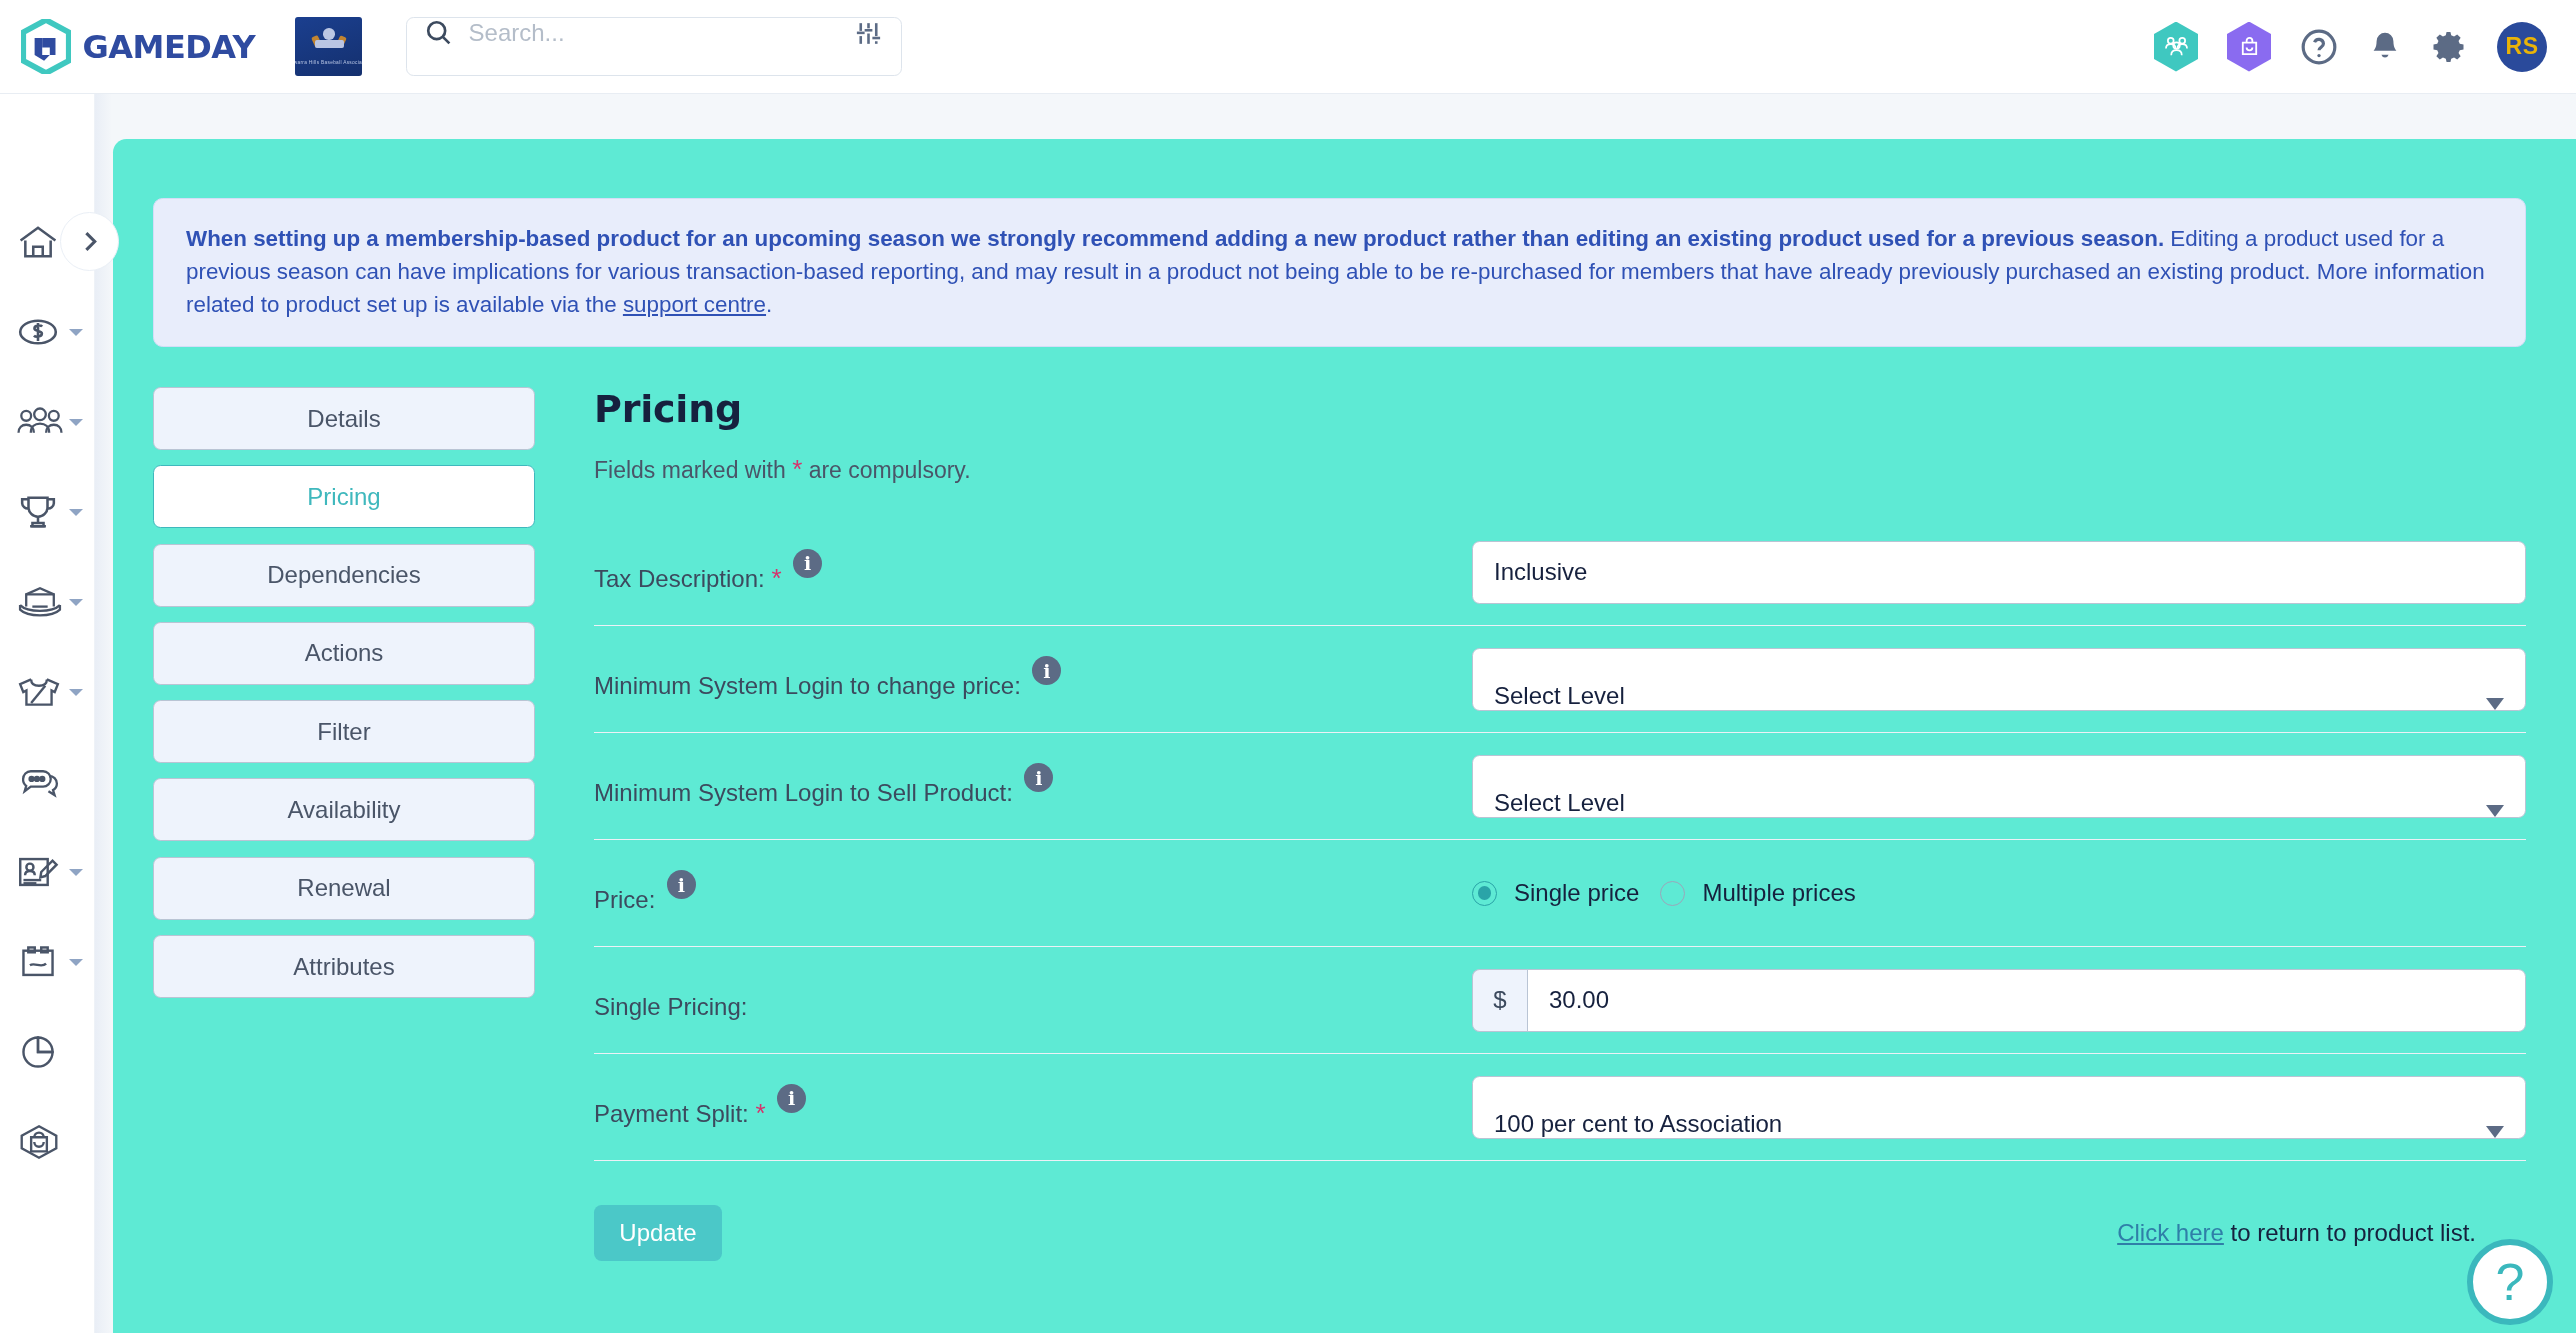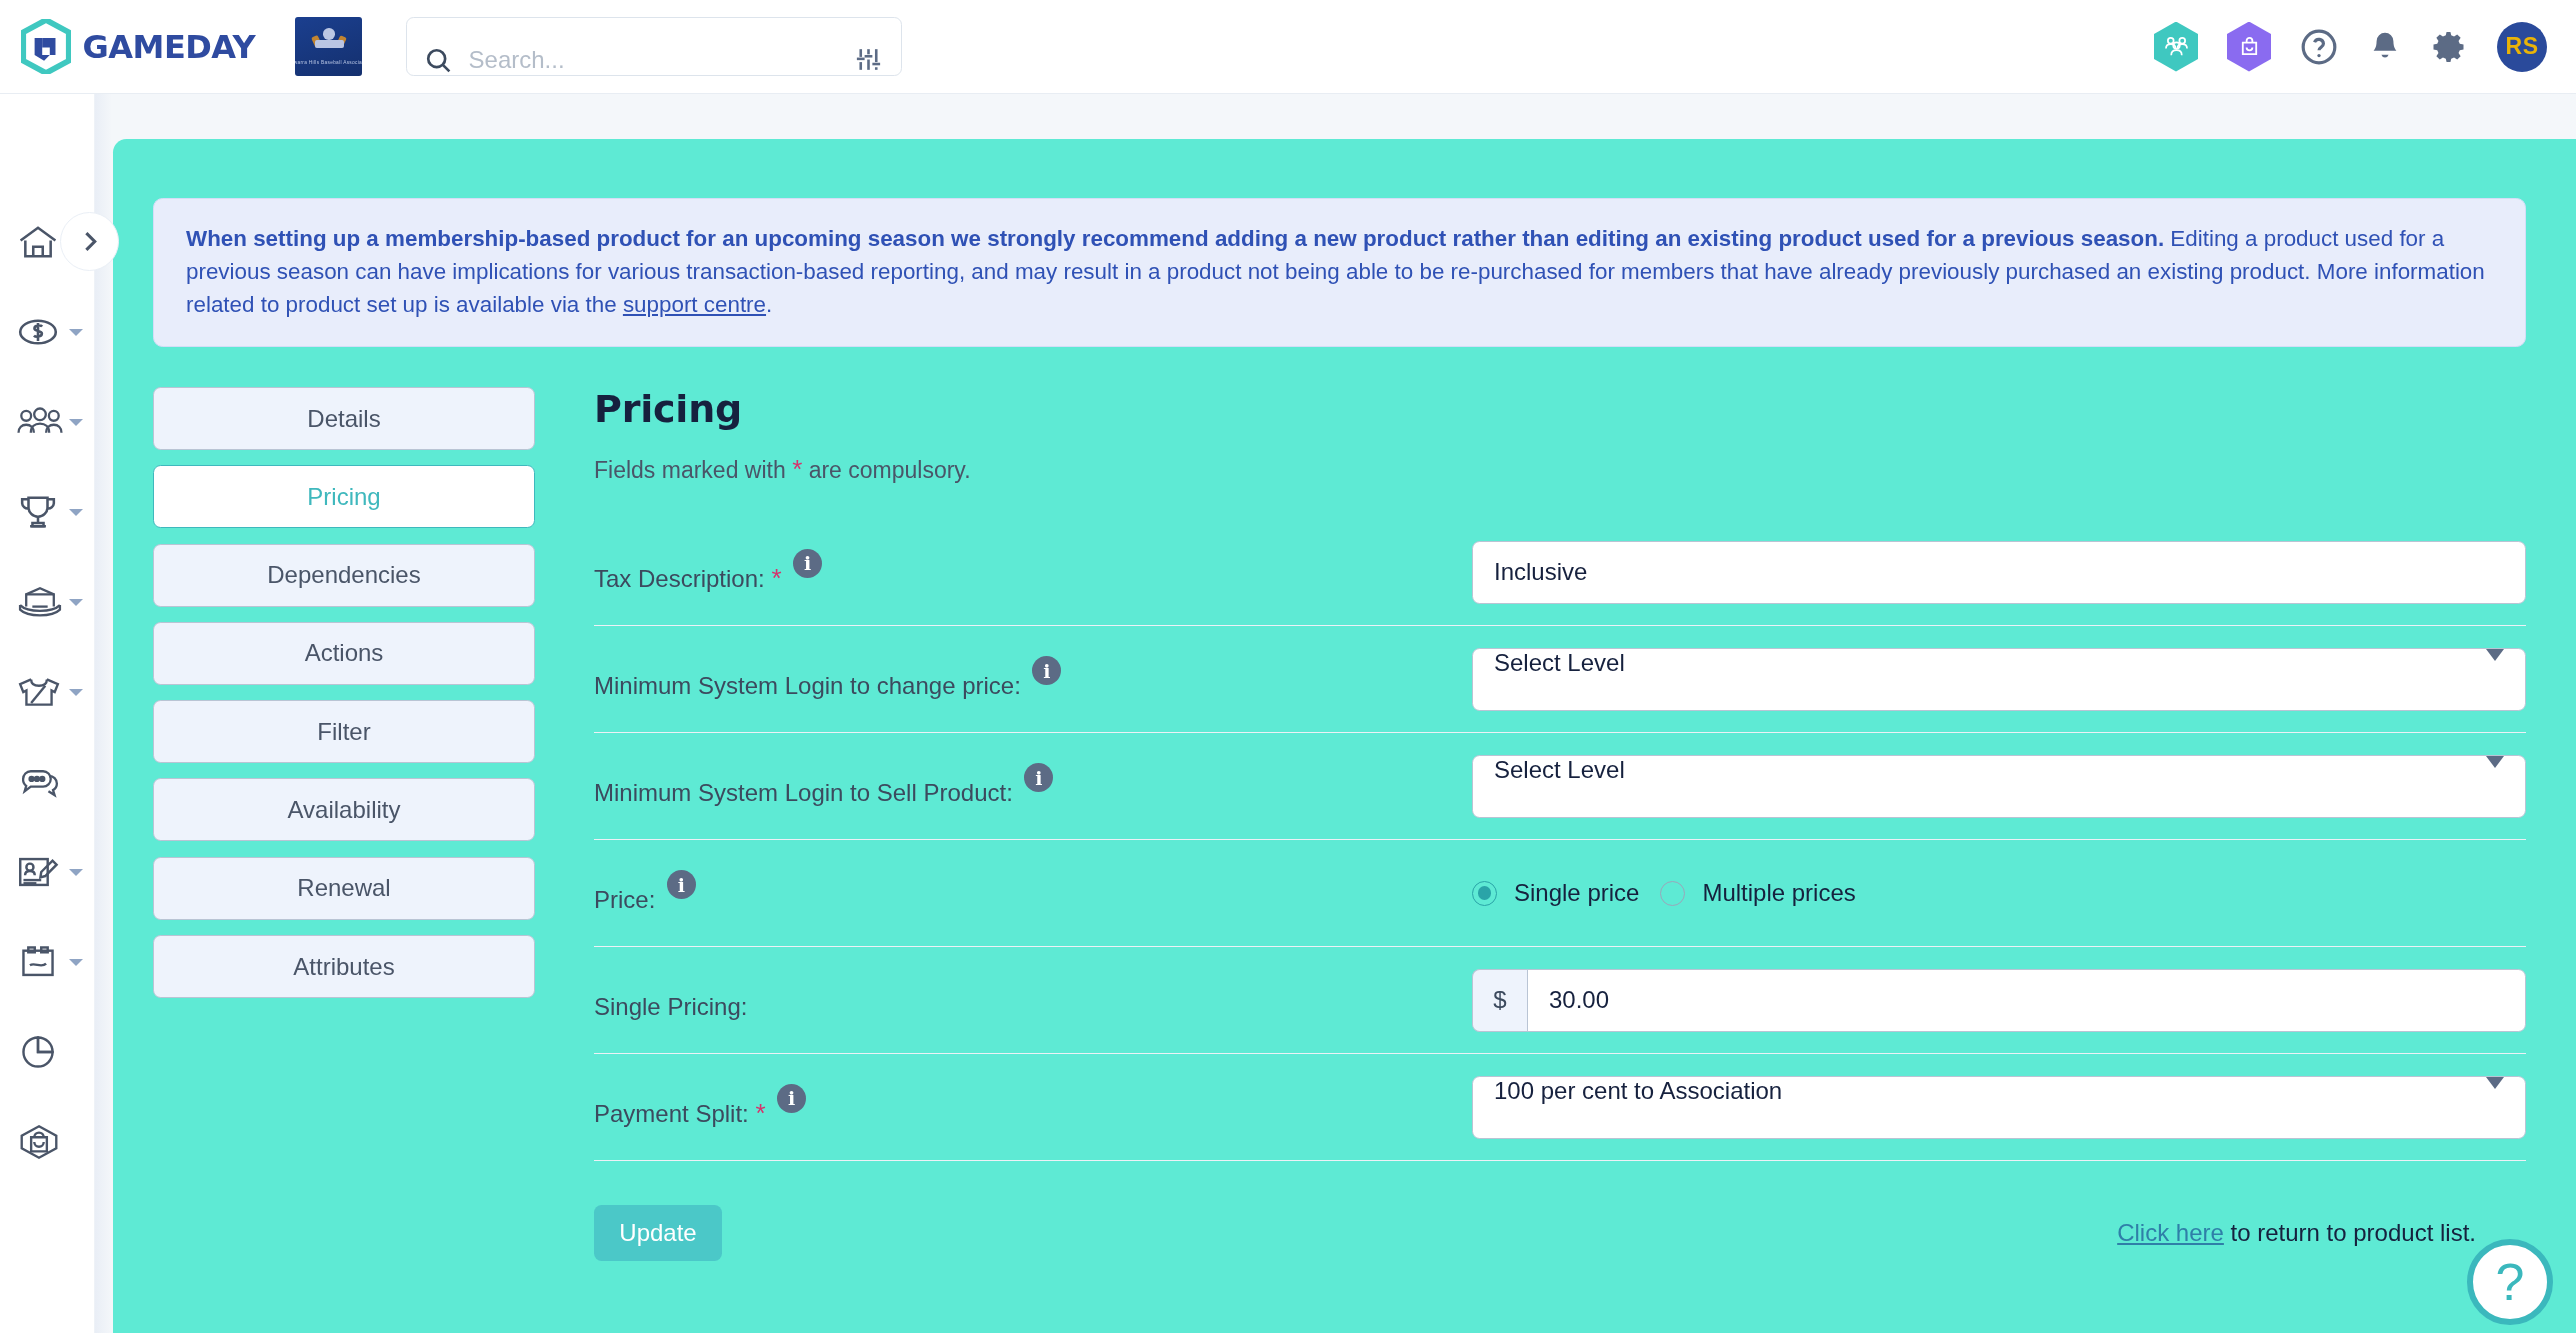--- a/index.html
+++ b/index.html
@@ -32,21 +32,21 @@
   }
   .org-badge .crest { width:32px; height:29px; position:relative; opacity:.92; }
   .org-badge .crest .c1{position:absolute;left:10.5px;top:0;width:11.5px;height:11.5px;border-radius:50%;background:#c8d2ec;}
   .org-badge .crest .c2{position:absolute;left:1.9px;top:11.5px;width:29px;height:8.6px;background:#c8d2ec;border-radius:1.9px;}
   .org-badge .crest .c3{position:absolute;left:0px;top:7.6px;width:6.7px;height:10.5px;background:#d08b2a;transform:rotate(-25deg);border-radius:1.9px;}
   .org-badge .crest .c4{position:absolute;right:0px;top:7.6px;width:6.7px;height:10.5px;background:#d08b2a;transform:rotate(25deg);border-radius:1.9px;}
   .org-badge .orgname{font-size:4.8px;color:#b9c6e4;margin-top:2.9px;letter-spacing:0.3px;white-space:nowrap;}
 
   .searchbox {
     margin-left:44px; width:496px; height:59px; border:1px solid #dde4ec;
-    border-radius:7.6px; background:#fff; display:flex; align-items:flex-end;
+    border-radius:7.6px; background:#fff; display:flex; align-items:flex-start;
     padding:0 17px;
   }
   .searchbox .si { flex:0 0 auto; margin-right:13.4px; }
   .searchbox input {
     flex:1 1 auto; border:none; outline:none; font-size:24px; color:#3c4a5e;
     font-family:"Liberation Sans", sans-serif; background:transparent;
   }
   .searchbox input::placeholder { color:#b4bdc9; }
 
   .topbar-right { margin-left:auto; display:flex; align-items:center; gap:29px; margin-right:29px; }
@@ -133,21 +133,21 @@
   }
   .rfield { flex:1 1 auto; }
 
   .inp {
     width:100%; height:63px; border:1px solid #b9c4d4; border-radius:7.6px;
     padding:0 21px; font-size:24px; color:#16213e; outline:none; background:#fff;
     font-family:"Liberation Sans", sans-serif;
   }
   .sel {
     width:100%; height:63px; border:1px solid #b9c4d4; border-radius:7.6px;
-    display:flex; align-items:flex-start; padding:0 21px; font-size:24px; color:#16213e;
+    display:flex; align-items:flex-end; padding:0 21px; font-size:24px; color:#16213e;
     background:#fff; position:relative;
   }
   .sel .dncaret {
     margin-left:auto; width:0;height:0;border-left:9.5px solid transparent;
     border-right:9.5px solid transparent;border-top:12.4px solid #5c6b85;
   }
   .radios { display:flex; flex-direction:row; gap:21px; }
   .radio { display:flex; align-items:center; font-size:24px; color:#16213e; }
   .rdot { width:25px;height:25px;border-radius:50%;border:1.9px solid #9aa7ba;margin-right:17px;
           display:flex;align-items:center;justify-content:center;flex:0 0 auto;}

